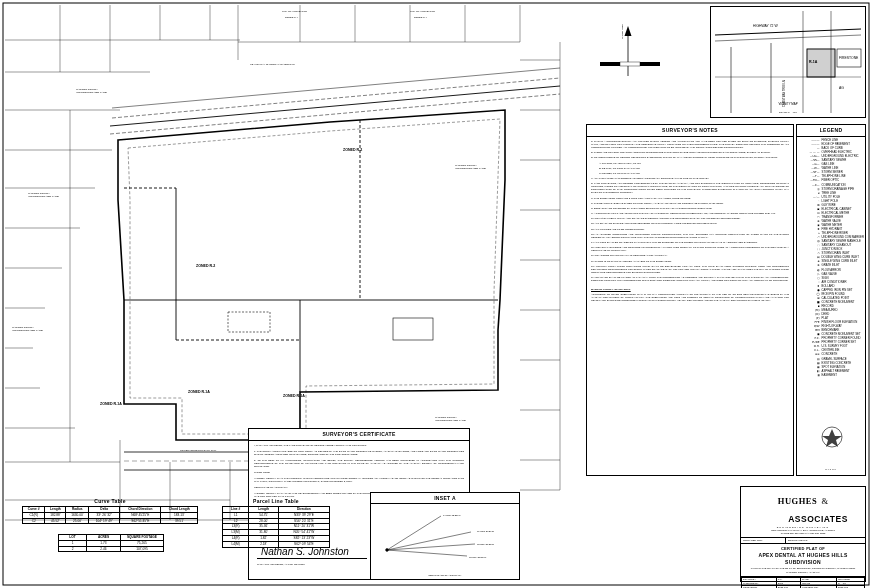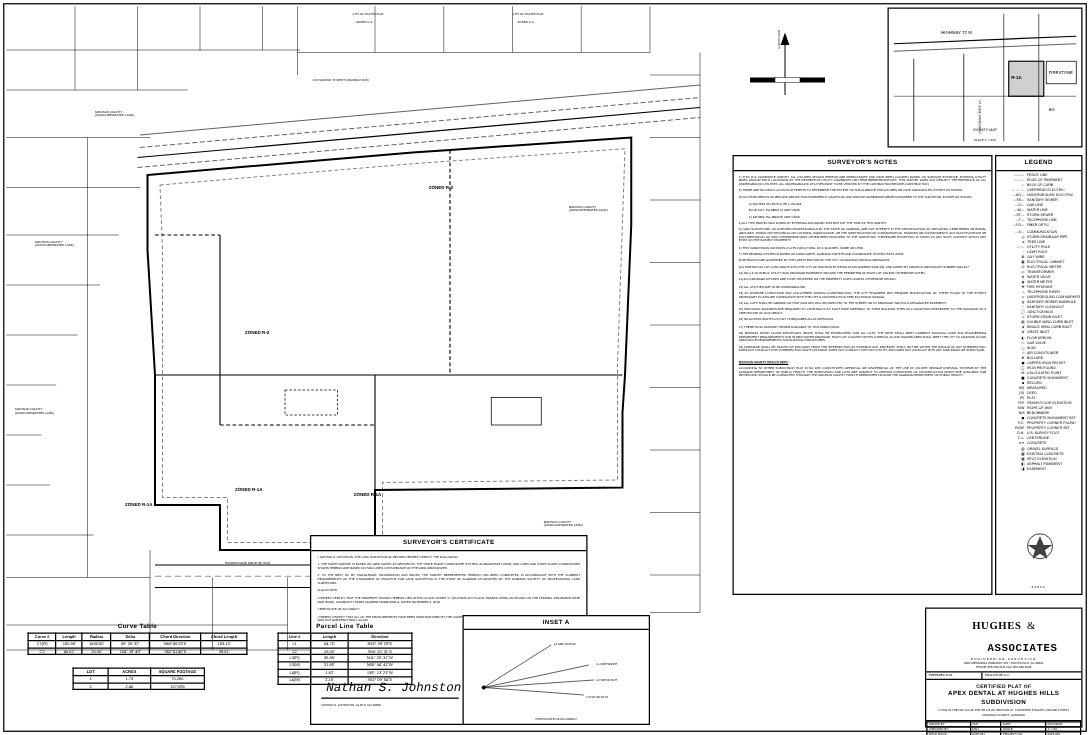--- a/index.html
+++ b/index.html
@@ -18,21 +18,21 @@
   .t8{font-size:8.5px;line-height:1.4;}
   .cen{text-align:center;}
   table{border-collapse:collapse;}
   .gridtbl td,.gridtbl th{border:.5px solid #000;font-size:3.2px;padding:0 1px;text-align:center;line-height:1.5;}
   .gridtbl th{font-weight:bold;font-size:3.2px;}
   .legend td{font-size:2.8px;padding:0 1px;line-height:1.45;white-space:nowrap;}
   .legend td.sym{text-align:right;width:26px;color:#000;font-family:"DejaVu Sans",sans-serif;}
   .notes p{margin:0 0 2.2px 0;}
   .hdrline{border-bottom:1px solid #000;}
   .zl{position:absolute;font-size:3.6px;font-weight:bold;}
-  .sig{font-family:Liberation Mono, monospace;font-style:italic;}
+  .sig{font-family:Liberation Sans, sans-serif;font-style:italic;}
 </style>
 </head>
 <body>
 
 <div id="sheet">
 
   <svg class="abs" style="left:0;top:0;" width="872" height="588">
 
     <rect x="3" y="3" width="866" height="582" fill="none" stroke="#000" stroke-width="1"></rect>
 
@@ -622,21 +622,21 @@
           </tr>
     </tbody>
       </table>
   </div>
 
   <div class="bx" style="left:740px;top:486px;width:126px;height:96px;">
 
     <div style="padding:3px 3px 0 3px;text-align:center;">
       <span class="t8" style="font-family:'Liberation Serif',serif;font-weight:bold;letter-spacing:.5px;">HUGHES</span>
       <span class="t8" style="font-family:'Liberation Serif',serif;">&amp;</span>
-      <span class="t8" style="font-family:Liberation Mono, monospace;font-weight:bold;letter-spacing:.5px;margin-left:30px;">ASSOCIATES</span>
+      <span class="t8" style="font-family:Liberation Sans, sans-serif;font-weight:bold;letter-spacing:.5px;margin-left:30px;">ASSOCIATES</span>
     </div>
     <div class="tiny cen" style="letter-spacing:1px;">ENGINEERING    SURVEYING</div>
     <div class="tiny cen">2201 MEMORIAL PARKWAY SW  •  HUNTSVILLE, AL 35801</div>
     <div class="tiny cen hdrline" style="padding-bottom:1.5px;">PHONE 256-539-5111   FAX 256-539-5222</div>
 
     <div style="display:flex;border-bottom:.6px solid #000;">
       <div class="tiny" style="padding:1px 2px;border-right:.6px solid #000;width:40px;">PREPARED FOR:</div>
       <div class="tiny" style="padding:1px 2px;flex:1;">ENGLISH RE LLC</div>
     </div>
 

